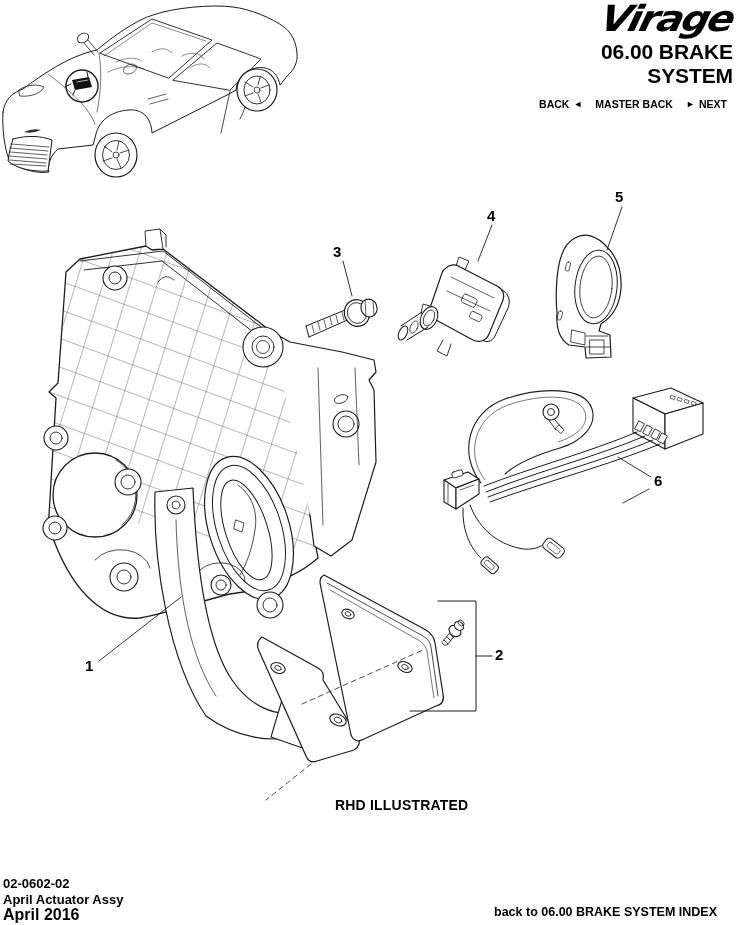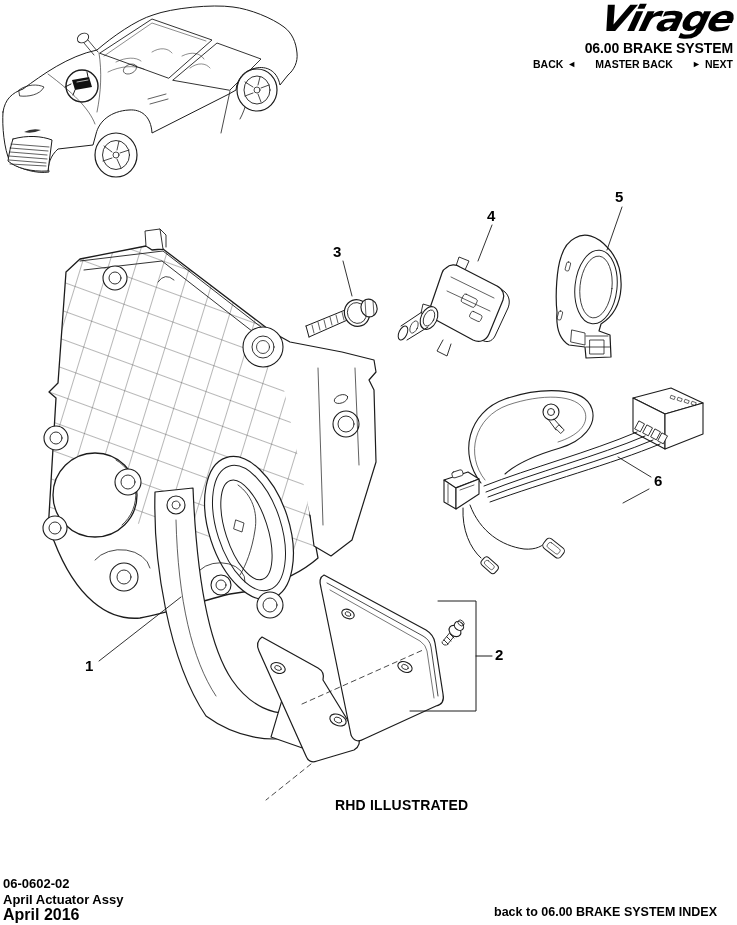--- a/index.html
+++ b/index.html
@@ -3,23 +3,23 @@
 <meta charset="utf-8">
 <style>
   html,body{margin:0;padding:0;background:#fff;}
   .page{position:relative;width:737px;height:925px;background:#ffffff;overflow:hidden;
         font-family:"Liberation Sans",sans-serif;color:#000;}
   .artlayer{position:absolute;left:0;top:0;width:737px;height:925px;}
   .masthead{position:absolute;top:2px;right:4px;width:200px;text-align:right;}
   .logo{font-family:"DejaVu Sans",sans-serif;font-style:italic;font-weight:900;
         font-size:36px;line-height:34px;letter-spacing:-2px;
         transform:skewX(-14deg) scaleX(1.1);transform-origin:right center;}
-  .section-title{font-size:14px;font-weight:bold;letter-spacing:-0.1px;margin-top:4px;}
-  .navrow{display:flex;justify-content:space-between;align-items:center;gap:13px;
-          font-size:10.5px;font-weight:bold;margin-top:2px;}
+  .section-title{font-size:21px;font-weight:bold;letter-spacing:-0.1px;margin-top:4px;}
+  .navrow{display:flex;justify-content:center;align-items:center;gap:13px;
+          font-size:10.5px;font-weight:bold;margin-top:10px;}
   .navgroup{display:flex;align-items:center;gap:4px;cursor:pointer;}
   .arr{font-size:9px;line-height:10px;}
   .callout{position:absolute;font-size:15px;font-weight:bold;line-height:15px;}
   .caption{position:absolute;top:797px;left:335px;width:112px;text-align:center;
            font-size:14px;font-weight:bold;white-space:nowrap;letter-spacing:0.2px;}
   .footer-left{position:absolute;left:3px;top:876px;}
   .doc-number{font-size:13px;font-weight:bold;line-height:16px;}
   .doc-title{font-size:13px;font-weight:bold;line-height:16px;}
   .doc-date{font-size:16px;font-weight:bold;line-height:13px;}
   .footer-right{position:absolute;right:20px;top:905px;font-size:12.5px;font-weight:bold;cursor:pointer;}
@@ -285,19 +285,19 @@
   <div class="callout" style="left:85px;top:658px;">1</div>
   <div class="callout" style="left:495px;top:647px;">2</div>
   <div class="callout" style="left:333px;top:244px;">3</div>
   <div class="callout" style="left:487px;top:208px;">4</div>
   <div class="callout" style="left:615px;top:189px;">5</div>
   <div class="callout" style="left:654px;top:473px;">6</div>
 
   <div class="caption">RHD ILLUSTRATED</div>
 
   <div class="footer-left">
-    <div class="doc-number">06-0602-02</div>
+    <div class="doc-number">02-0602-02</div>
     <div class="doc-title">April Actuator Assy</div>
     <div class="doc-date">April 2016</div>
   </div>
   <div class="footer-right">back to 06.00 BRAKE SYSTEM INDEX</div>
 
 </div>
 
 </body></html>

